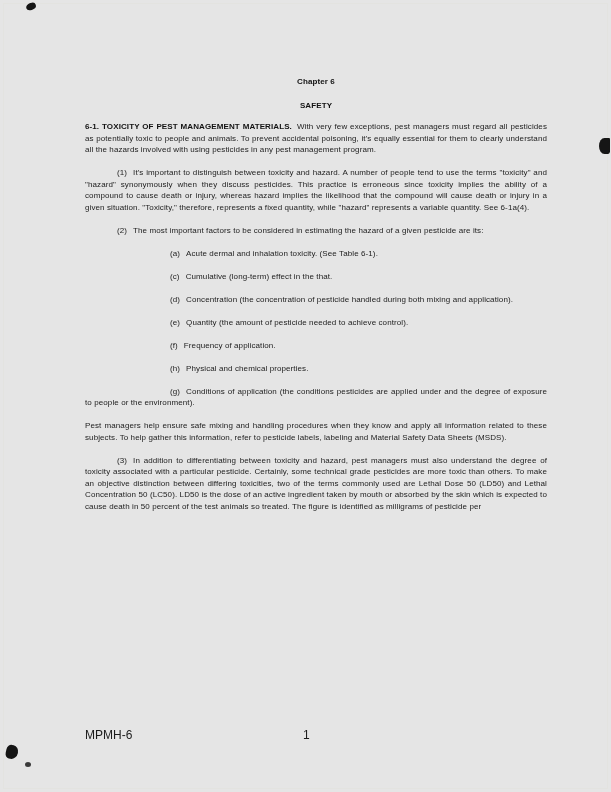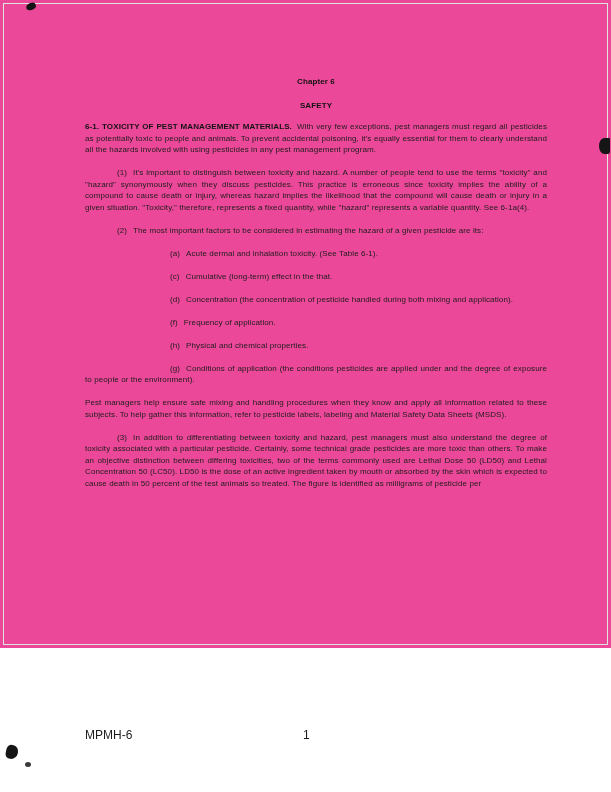--- a/index.html
+++ b/index.html
@@ -4,22 +4,22 @@
 <style>
   * { margin: 0; padding: 0; box-sizing: border-box; }
   html, body {
     width: 611px; height: 792px;
     overflow: hidden;
     background: #ffffff;
     font-family: "Liberation Sans", sans-serif;
   }
   .page {
     position: relative;
-    width: 611px; height: 648px;
-    background: #ec4899;
+    width: 611px; height: 792px;
+    background: #e5e5e5;
   }
   .scan-frame {
     position: absolute; inset: 3px;
     border: 1px solid #e3e3e0;
     pointer-events: none;
   }
   .content {
     position: absolute;
     left: 85px; right: 64px; top: 76px;
     font-size: 8px;
@@ -89,20 +89,21 @@
 
     <p class="indent1"><span class="lbl">(2)</span><span>The most important factors to be considered in estimating the hazard of a given pesticide are its:</span></p>
 
     <p class="indent2"><span class="lbl">(a)</span><span>Acute dermal and inhalation toxicity.  (See Table 6-1).</span></p>
 
 
     <p class="indent2"><span class="lbl">(c)</span><span>Cumulative (long-term) effect in the that.</span></p>
 
     <p class="indent2"><span class="lbl">(d)</span><span>Concentration (the concentration of pesticide handled during both mixing and application).</span></p>
 
+    <p class="indent2"><span class="lbl">(e)</span><span>Quantity (the amount of pesticide needed to achieve control).</span></p>
 
     <p class="indent2"><span class="lbl">(f)</span><span>Frequency of application.</span></p>
 
     <p class="indent2"><span class="lbl">(h)</span><span>Physical and chemical properties.</span></p>
 
     <p class="indent2"><span class="lbl">(g)</span><span>Conditions of application (the conditions pesticides are applied under and the degree of exposure to people or the environment).</span></p>
 
     <p>Pest managers help ensure safe mixing and handling procedures when they know and apply all information related to these subjects.  To help gather this information, refer to pesticide labels, labeling and Material Safety Data Sheets (MSDS).</p>
 
 

